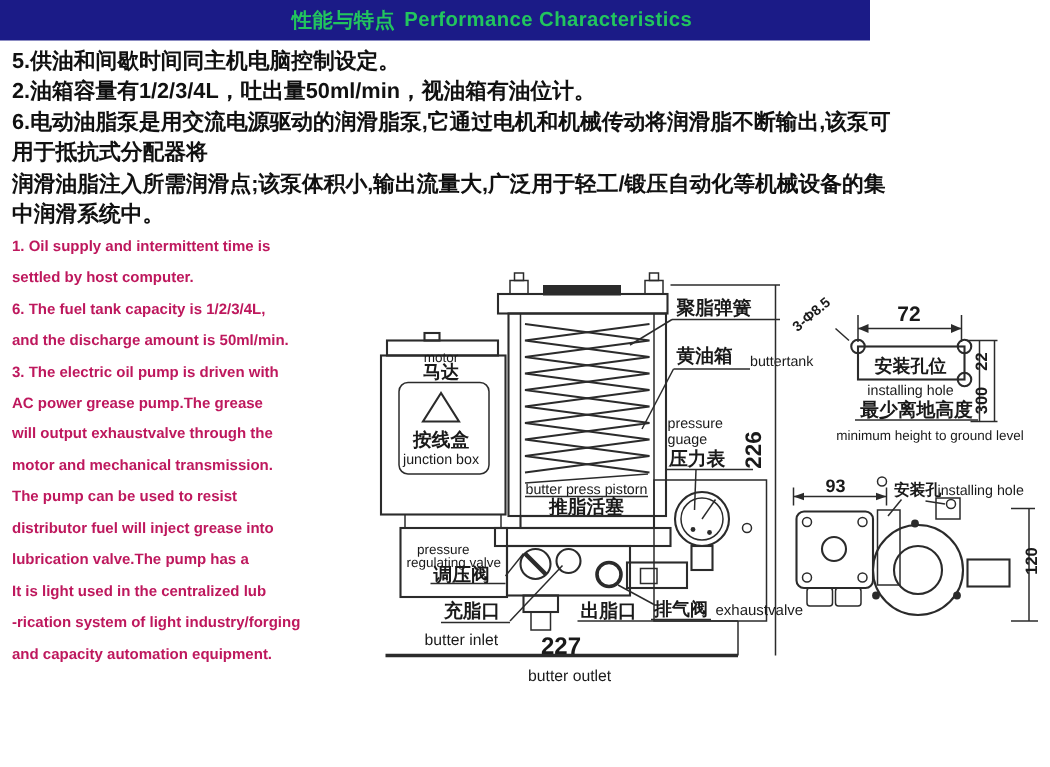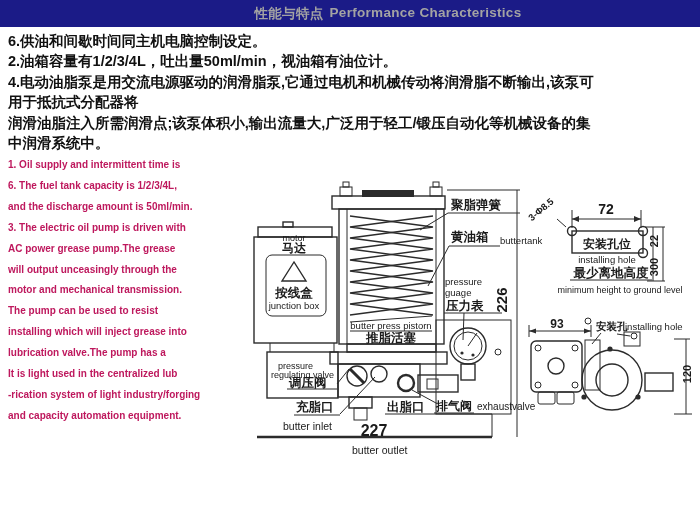--- a/index.html
+++ b/index.html
@@ -1,22 +1,22 @@
 <!DOCTYPE html>
 <html lang="zh"><head>
 <meta charset="utf-8">
 <style>
   html,body{margin:0;padding:0;}
   body{
     width:700px;height:511px;position:relative;overflow:hidden;
     background:#ffffff;font-family:"Liberation Sans", sans-serif;
   }
   .banner{
-    position:absolute;top:0;left:0;width:700px;height:27px;
-    background:#1b1b87;color:#a3a3a3;display:flex;align-items:center;justify-content:center;
+    position:absolute;top:0;left:0;width:580px;height:27px;
+    background:#1b1b87;color:#22c55e;display:flex;align-items:center;justify-content:center;
     font-size:13.5px;font-weight:bold;letter-spacing:.3px;
   }
   .banner .shift{transform:translateX(38px);display:flex;gap:6px;}
   .cn-block{
     position:absolute;top:31px;left:8px;width:688px;
     font-size:14.5px;line-height:20.4px;color:#111;font-weight:bold;
   }
   .cn-block .line{white-space:nowrap;}
   .en-block{
     position:absolute;top:155px;left:8px;width:248px;
@@ -36,38 +36,39 @@
 <body>
 
 <div class="banner">
   <div class="shift">
     <span>性能与特点</span>
     <span>Performance Characteristics</span>
   </div>
 </div>
 
 <div class="cn-block">
-  <div class="line">6.供油和间歇时间同主机电脑控制设定。</div>
+  <div class="line">5.供油和间歇时间同主机电脑控制设定。</div>
   <div class="line">2.油箱容量有1/2/3/4L，吐出量50ml/min，视油箱有油位计。</div>
-  <div class="line">4.电动油脂泵是用交流电源驱动的润滑脂泵,它通过电机和机械传动将润滑脂不断输出,该泵可</div>
+  <div class="line">6.电动油脂泵是用交流电源驱动的润滑脂泵,它通过电机和机械传动将润滑脂不断输出,该泵可</div>
   <div class="line">用于抵抗式分配器将</div>
   <div class="line">润滑油脂注入所需润滑点;该泵体积小,输出流量大,广泛用于轻工/锻压自动化等机械设备的集</div>
   <div class="line">中润滑系统中。</div>
 </div>
 
 <div class="en-block">
   <div>1. Oil supply and intermittent time is</div>
+  <div>settled by host computer.</div>
   <div>6. The fuel tank capacity is 1/2/3/4L,</div>
   <div>and the discharge amount is 50ml/min.</div>
   <div>3. The electric oil pump is driven with</div>
   <div>AC power grease pump.The grease</div>
-  <div>will output unceasingly through the</div>
+  <div>will output exhaustvalve through the</div>
   <div>motor and mechanical transmission.</div>
   <div>The pump can be used to resist</div>
-  <div>installing which will inject grease into</div>
+  <div>distributor fuel will inject grease into</div>
   <div>lubrication valve.The pump has a</div>
   <div>It is light used in the centralized lub</div>
   <div>-rication system of light industry/forging</div>
   <div>and capacity automation equipment.</div>
 </div>
 
 <svg class="diagram" width="450" height="361" viewBox="250 150 450 361">
 
   <g>
     <rect class="ln" x="283" y="222" width="10" height="5"></rect>

